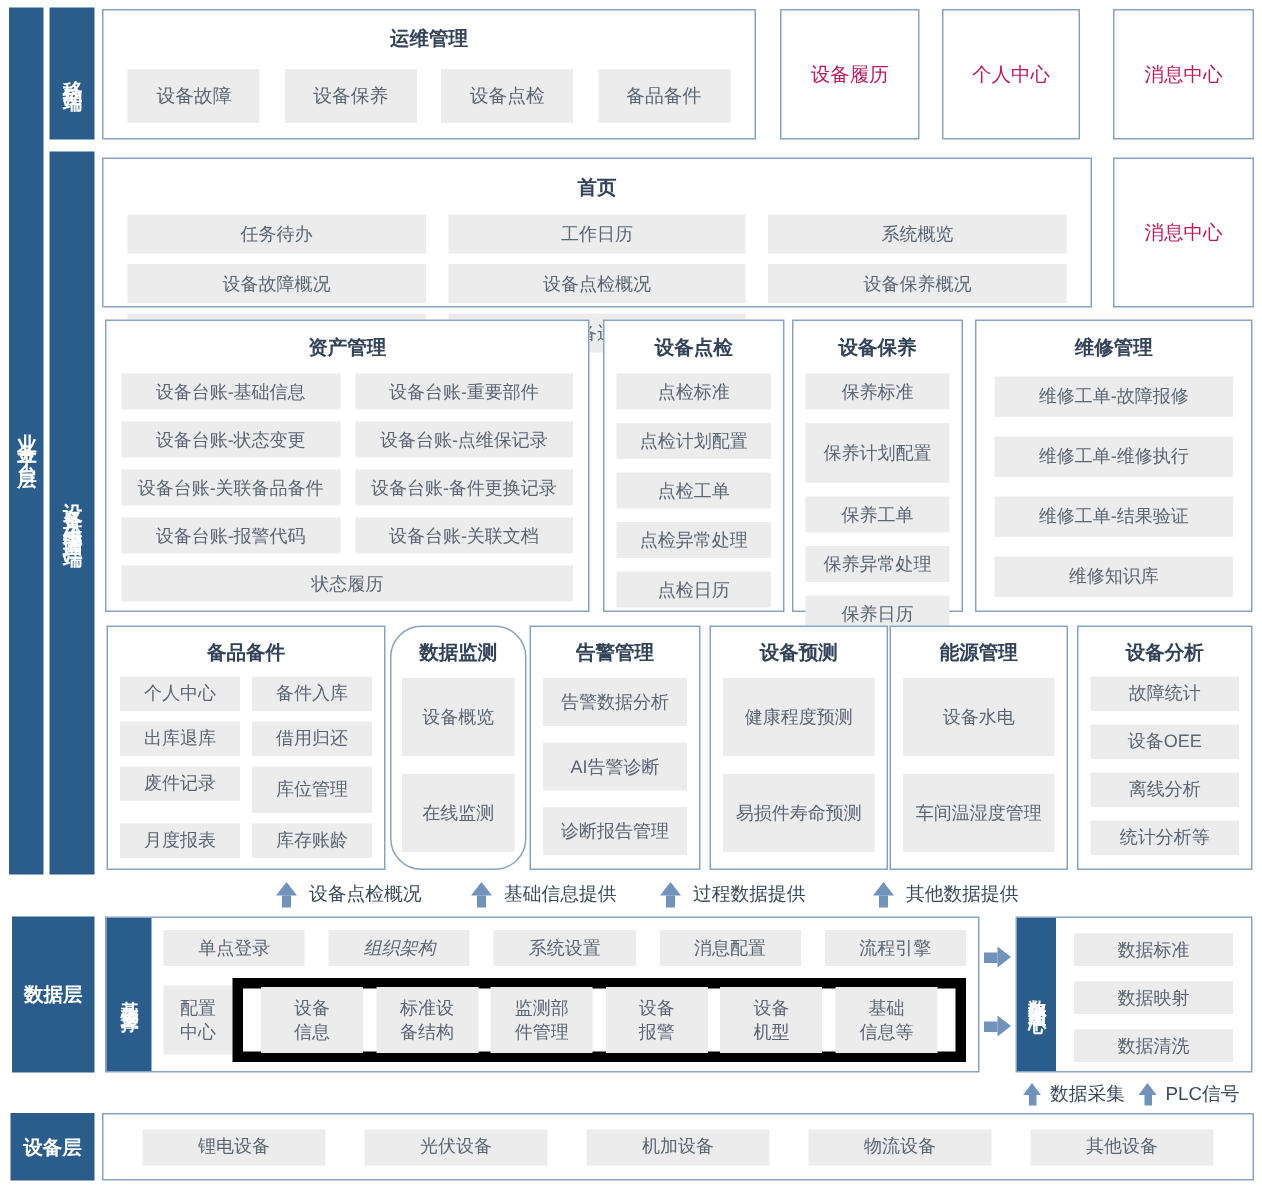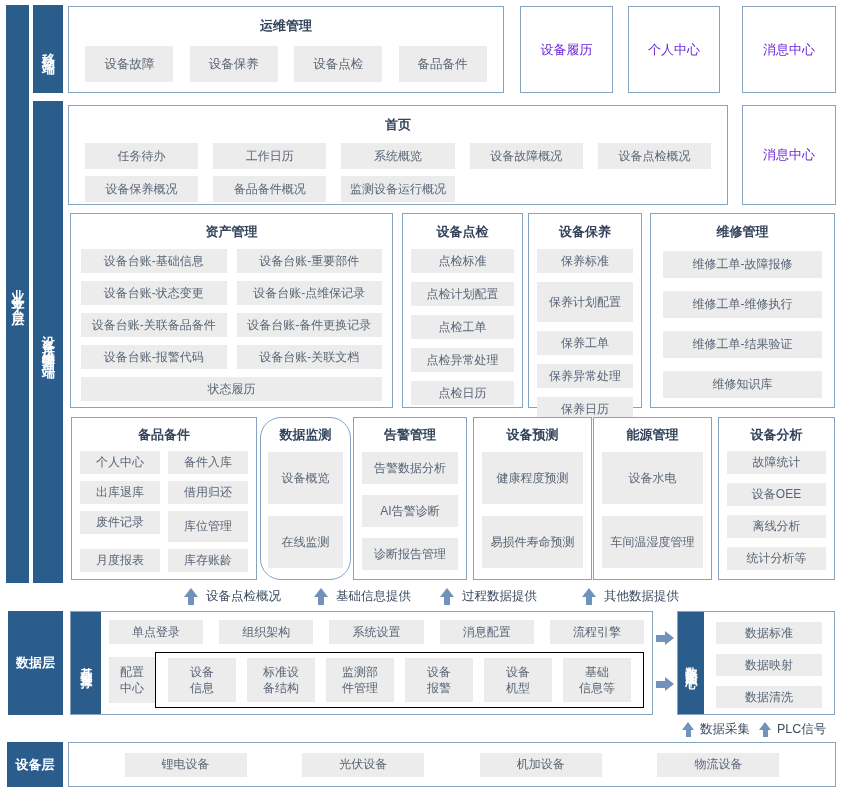--- a/index.html
+++ b/index.html
@@ -35,33 +35,33 @@
     text-align: center;
     font-weight: bold;
     font-size: 13px;
     color: #33435a;
   }
   .simple-box {
     position: absolute;
     background: #fff;
     border: 1px solid #87a3c2;
     display: flex; align-items: center; justify-content: center;
-    font-size: 13px; color: #6d28d9;
+    font-size: 13px; color: #be185d;
   }
   .chip {
     background: #ececec;
     color: #5a6575;
     font-size: 12px;
     display: flex; align-items: center; justify-content: center;
     text-align: center;
     white-space: pre-line;
     line-height: 1.35;
   }
   .chip-row { display: flex; justify-content: space-evenly; }
-  .grid4 { display: grid; grid-template-columns: repeat(5,1fr); gap: 7px 15px; padding: 9px 16px 0; }
+  .grid4 { display: grid; grid-template-columns: repeat(3,1fr); gap: 7px 15px; padding: 9px 16px 0; }
   .grid2 { display: grid; grid-template-columns: 1fr 1fr; }
   .col { display: flex; flex-direction: column; }
   .full { grid-column: 1 / -1; }
   .arrow-up { display: inline-flex; flex-direction: column; align-items: center; }
   .arrow-up .head { width:0; height:0; border-left:7px solid transparent; border-right:7px solid transparent; border-bottom:9px solid #7092bb; }
   .arrow-up .stem { width:6px; height:8px; background:#7092bb; }
   .arrow-up.small .head { border-left-width:6px; border-right-width:6px; border-bottom-width:8px; }
   .arrow-up.small .stem { width:5px; height:7px; }
   .arrow-right { position:absolute; display:flex; align-items:center; }
   .arrow-right .stem { width:9px; height:7px; background:#7092bb; }
@@ -230,29 +230,29 @@
       </span>
     <span class="txt">其他数据提供</span>
   </div>
 
   <div class="hbar" style="left:8px; top:611px; width:55px; height:104px;">数据层</div>
 
   <div class="box" style="left:70px; top:611px; width:583px; height:104px;">
     <div class="vbar" style="left:0; top:0; width:30px; height:102px; letter-spacing:3px; font-size:12px;">基础支撑</div>
     <div style="margin-left:32px; padding:8px 8px 0 6px; display:flex; gap:16px;">
       <div class="chip" style="flex:1; height:24px;">单点登录</div>
-      <div class="chip" style="flex:1; height:24px;">组织架构</div>
+      <div class="chip" style="flex:1; height:24px;font-style:italic;">组织架构</div>
       <div class="chip" style="flex:1; height:24px;">系统设置</div>
       <div class="chip" style="flex:1; height:24px;">消息配置</div>
       <div class="chip" style="flex:1; height:24px;">流程引擎</div>
     </div>
     <div style="margin-left:32px; margin-top:8px; padding:0 8px 0 6px; display:flex; height:56px; align-items:center;">
       <div class="chip" style="width:46px; height:46px;">配置
 中心</div>
-      <div style="flex:1; height:56px; border:1px solid #000000; display:flex; align-items:center; justify-content:space-between; padding:4px 12px;">
+      <div style="flex:1; height:56px; border:7px solid #000000; display:flex; align-items:center; justify-content:space-between; padding:4px 12px;">
         <div class="chip" style="width:68px; height:44px;">设备
 信息</div>
         <div class="chip" style="width:68px; height:44px;">标准设
 备结构</div>
         <div class="chip" style="width:68px; height:44px;">监测部
 件管理</div>
         <div class="chip" style="width:68px; height:44px;">设备
 报警</div>
         <div class="chip" style="width:68px; height:44px;">设备
 机型</div>
@@ -294,15 +294,16 @@
       </span>
     <span class="txt">PLC信号</span>
   </div>
 
   <div class="hbar" style="left:7px; top:742px; width:56px; height:45px;">设备层</div>
   <div class="box" style="left:68px; top:742px; width:768px; height:45px; display:flex; align-items:center; justify-content:space-evenly;">
     <div class="chip" style="width:122px; height:24px;">锂电设备</div>
     <div class="chip" style="width:122px; height:24px;">光伏设备</div>
     <div class="chip" style="width:122px; height:24px;">机加设备</div>
     <div class="chip" style="width:122px; height:24px;">物流设备</div>
+    <div class="chip" style="width:122px; height:24px;">其他设备</div>
   </div>
 
 </div>
 
 </body></html>

